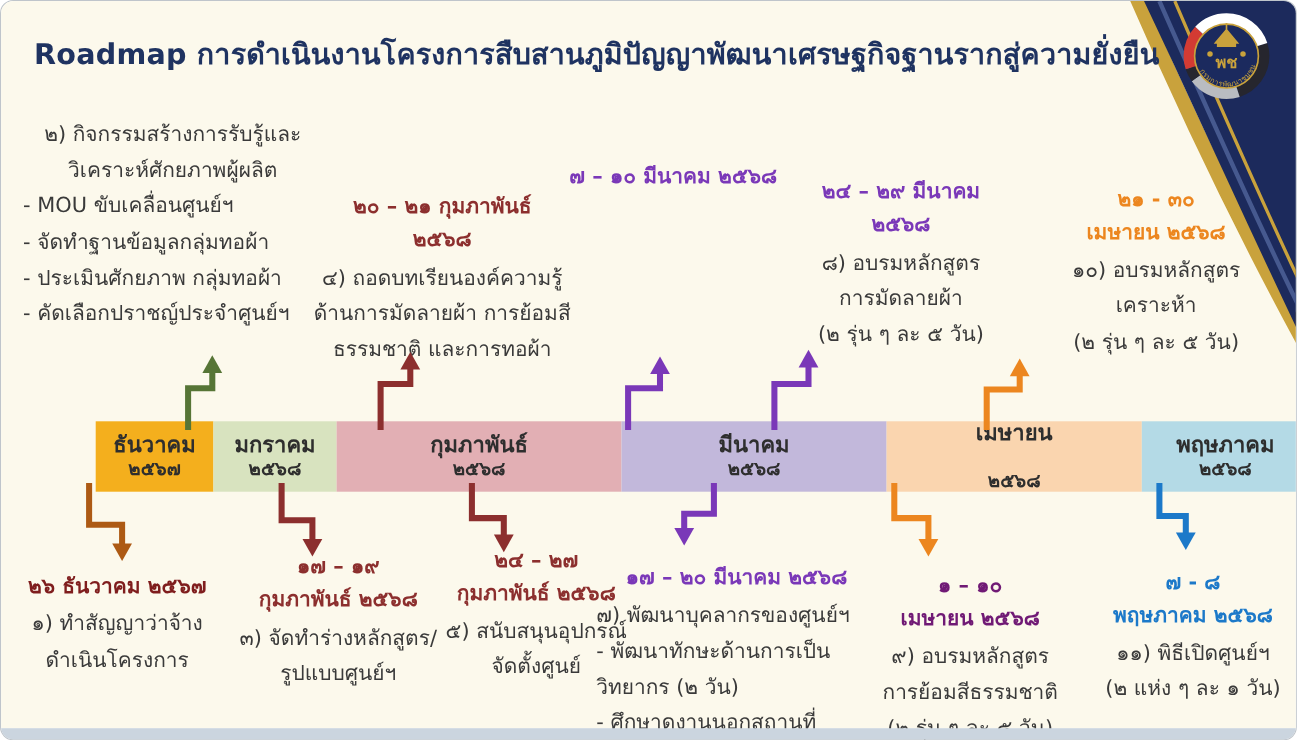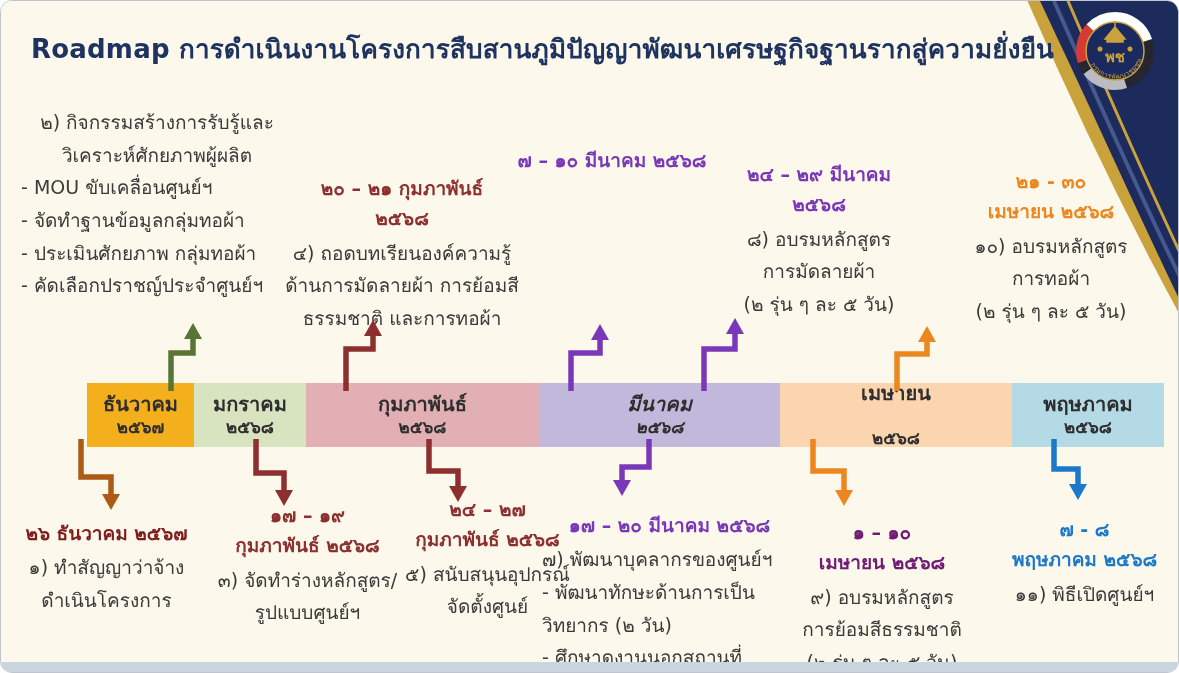--- a/index.html
+++ b/index.html
@@ -57,25 +57,25 @@
 
     <div class="timeline">
       <div class="seg" style="width: 107px; background-color: rgb(244, 175, 29);">
         <div class="seg-month">ธันวาคม</div>
         <div class="seg-year">๒๕๖๗</div>
       </div>
       <div class="seg" style="width: 112px; background-color: rgb(216, 227, 191);">
         <div class="seg-month">มกราคม</div>
         <div class="seg-year">๒๕๖๘</div>
       </div>
-      <div class="seg" style="width: 233px; background-color: rgb(226, 175, 180);">
+      <div class="seg" style="width: 259px; background-color: rgb(226, 175, 180);">
         <div class="seg-month">กุมภาพันธ์</div>
         <div class="seg-year">๒๕๖๘</div>
       </div>
-      <div class="seg" style="width: 241px; background-color: rgb(194, 184, 219); font-style: italic;">
+      <div class="seg" style="width: 241px; background-color: rgb(194, 184, 219);">
         <div class="seg-month">มีนาคม</div>
         <div class="seg-year">๒๕๖๘</div>
       </div>
       <div class="seg" style="width: 232px; background-color: rgb(250, 213, 175); justify-content: space-between;">
         <div class="seg-month">เมษายน</div>
         <div class="seg-year">๒๕๖๘</div>
       </div>
       <div class="seg" style="width: 152px; background-color: rgb(180, 218, 230);">
         <div class="seg-month">พฤษภาคม</div>
         <div class="seg-year">๒๕๖๘</div>
@@ -124,21 +124,21 @@
         </div>
     </div>
 
     <div class="event" style="left:944px;top:165px;width:212px">
       <div class="ev-date" style="color: rgb(236, 134, 31);">
         <div>๒๑ - ๓๐</div>
         <div>เมษายน ๒๕๖๘</div>
       </div>
       <div class="ev-body">
           <div class="ev-line">๑๐) อบรมหลักสูตร</div>
-          <div class="ev-line">การทอผ้า</div>
+          <div class="ev-line">เคราะห้า</div>
           <div class="ev-line">(๒ รุ่น ๆ ละ ๕ วัน)</div>
         </div>
     </div>
 
     <div class="event" style="left:8px;top:517px;width:195px">
       <div class="ev-date" style="color: #7f1d1d;">
         <div>๒๖ ธันวาคม ๒๕๖๗</div>
         <div></div>
       </div>
       <div class="ev-body">
@@ -194,20 +194,21 @@
         </div>
     </div>
 
     <div class="event" style="left:996px;top:513px;width:175px">
       <div class="ev-date" style="color: rgb(28, 121, 201);">
         <div>๗ - ๘</div>
         <div>พฤษภาคม ๒๕๖๘</div>
       </div>
       <div class="ev-body">
           <div class="ev-line">๑๑) พิธีเปิดศูนย์ฯ</div>
+          <div class="ev-line">(๒ แห่ง ๆ ละ ๑ วัน)</div>
         </div>
     </div>
 
     <svg class="arrows" width="1179" height="673" viewBox="0 0 1179 673">
       <g>
         <path d="M170,390 V352 H192 V337" fill="none" stroke-width="5.5" stroke="#567536"></path>
         <polygon points="183,338 201,338 192,322" fill="#567536"></polygon>
       </g>
       <g>
         <path d="M345,390 V348 H372 V334" fill="none" stroke-width="5.5" stroke="#8C2F2E"></path>

